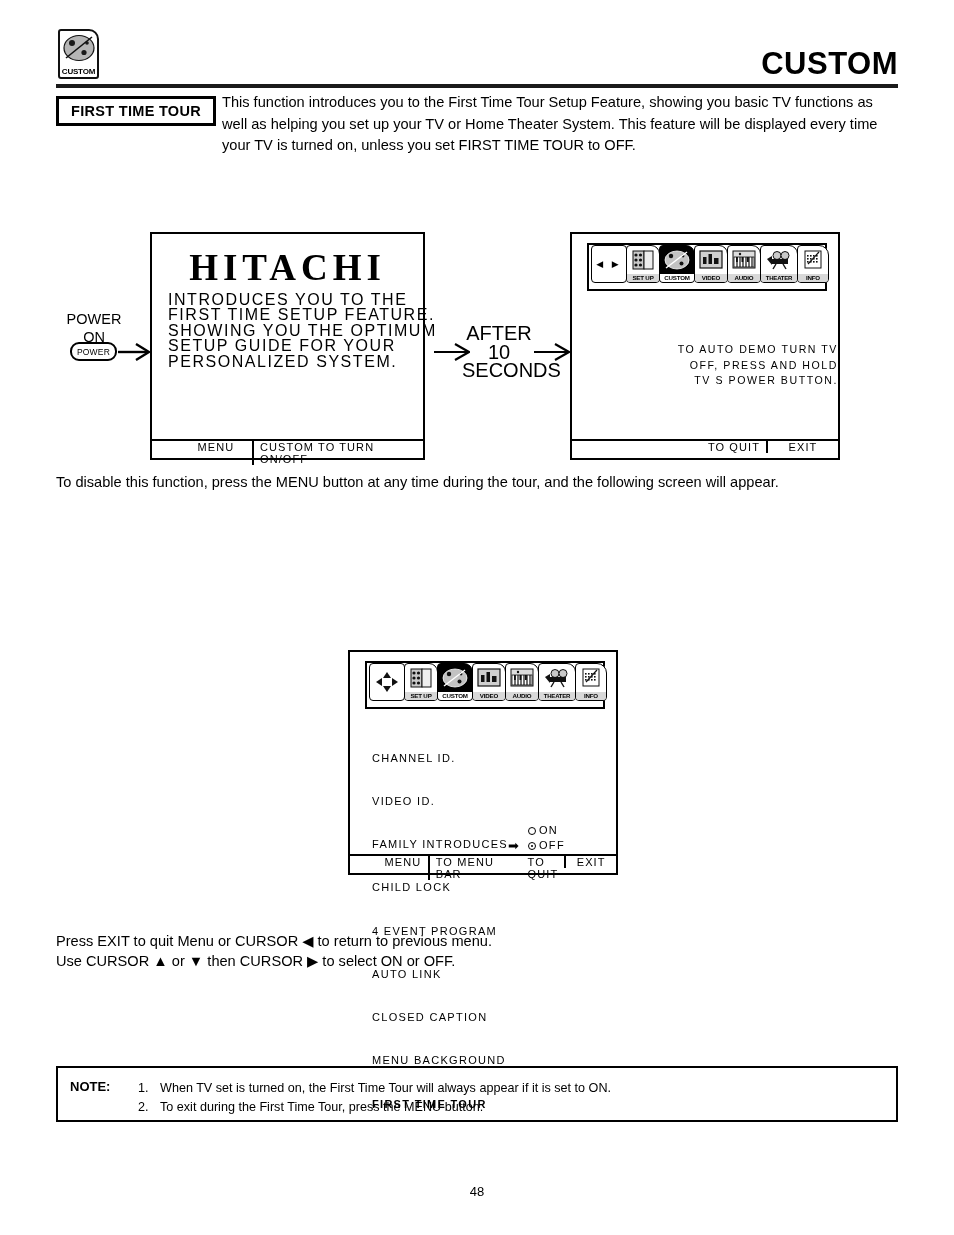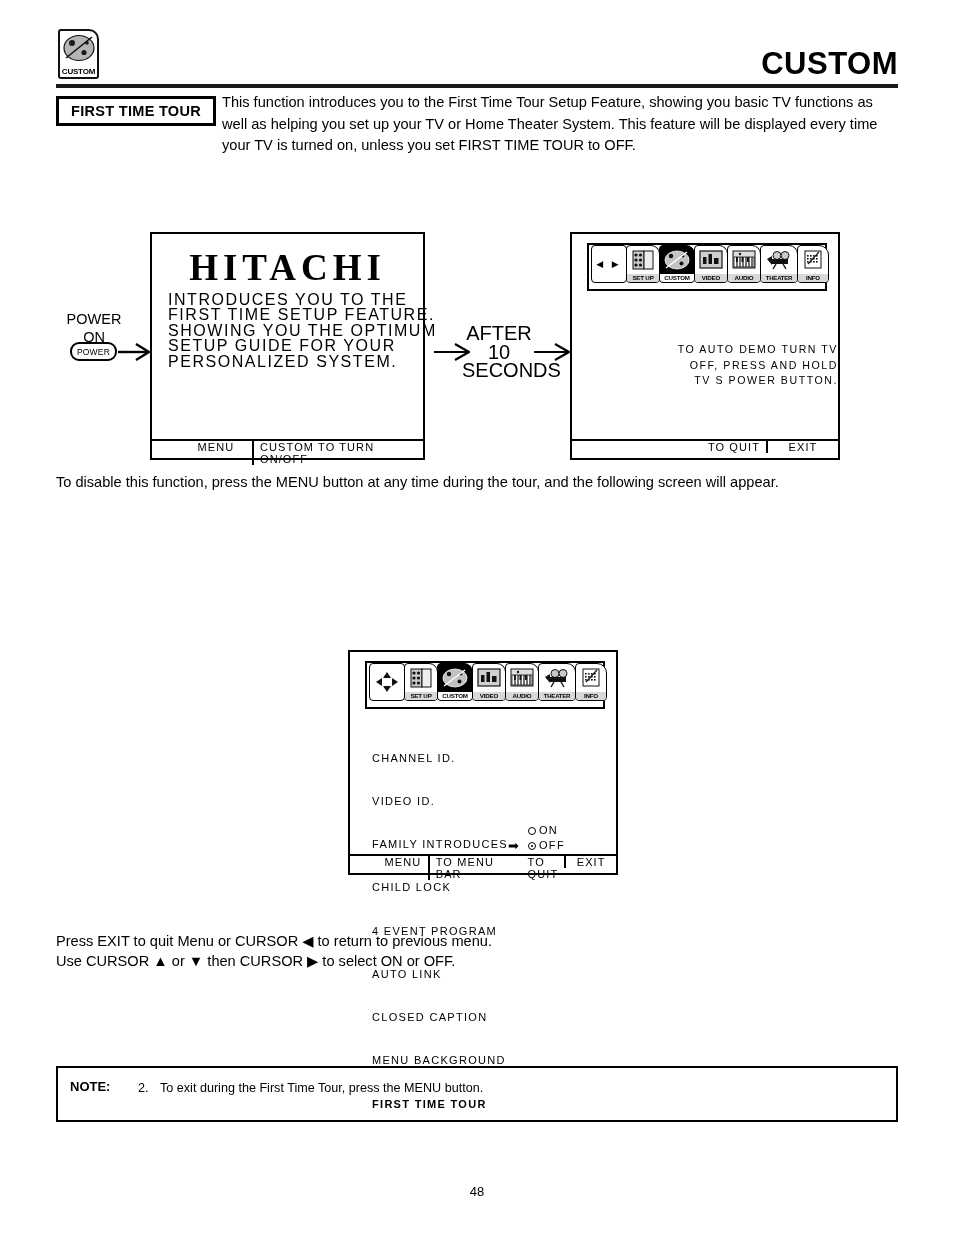--- a/index.html
+++ b/index.html
@@ -440,20 +440,23 @@
 
   <div class="use-par">
     <div>Press EXIT to quit Menu or CURSOR ◀ to return to previous menu.</div>
     <div>Use CURSOR ▲ or ▼ then CURSOR ▶ to select ON or OFF.</div>
   </div>
 
   <div class="note-box">
     <div class="note-lbl">NOTE:</div>
     <div class="note-items">
       <div>
+        <span class="num">1.</span><span>When TV set is turned on, the First Time Tour will always appear if it is set to ON.</span>
+      </div>
+      <div>
         <span class="num">2.</span><span>To exit during the First Time Tour, press the MENU button.</span>
       </div>
     </div>
   </div>
 
   <div class="pg">48</div>
 
 </div>
 
 </body></html>

